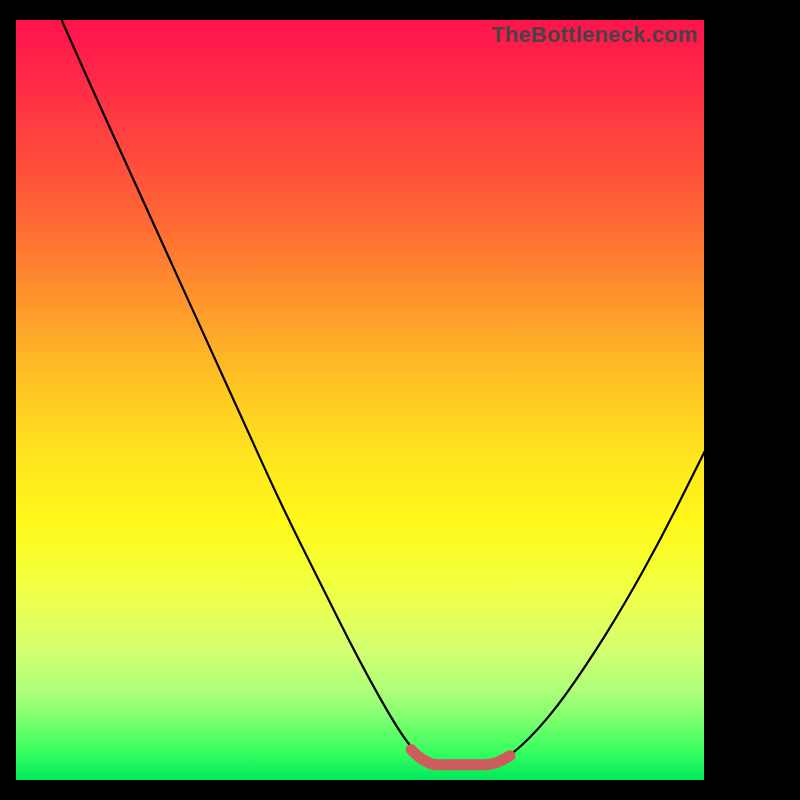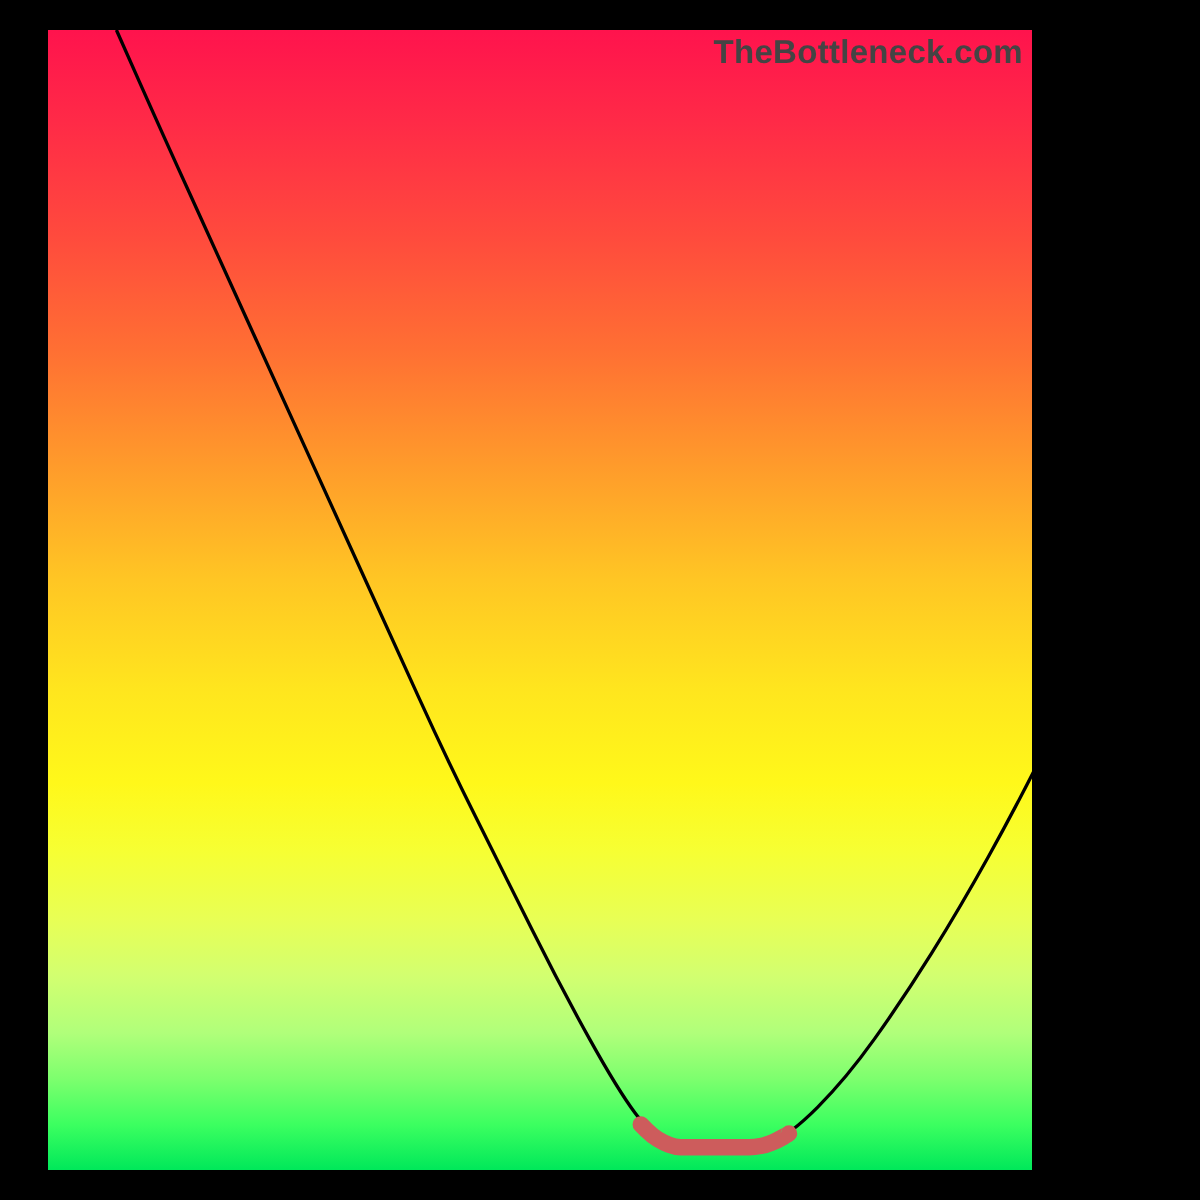--- a/index.html
+++ b/index.html
@@ -12,41 +12,42 @@
     font-family: Arial, Helvetica, sans-serif;
   }
   .frame {
     position: relative;
     width: 800px;
     height: 800px;
     background: #000;
   }
   .plot-area {
     position: absolute;
-    left: 32px;
+    left: 16px;
     top: 20px;
     width: 656px;
     height: 760px;
     
     background: linear-gradient(to bottom,
       #ff134d 0%,
       #ff2a47 8%,
       #ff4a3d 18%,
       #ff6f33 28%,
       #ff9a2b 38%,
       #ffc524 48%,
       #ffe61e 58%,
       #fff81a 66%,
       #f6ff33 72%,
       #e8ff55 78%,
       #d2ff70 83%,
       #b0ff7a 88%,
       #7dff6e 92%,
       #3cff60 96%,
       #00e85a 100%);
+    padding-left: 32px;
   }
   .watermark {
     position: absolute;
     top: 2px;
     right: 6px;
     color: #444;
     font-size: 22px;
     font-weight: 600;
     letter-spacing: 0.2px;
     user-select: none;

